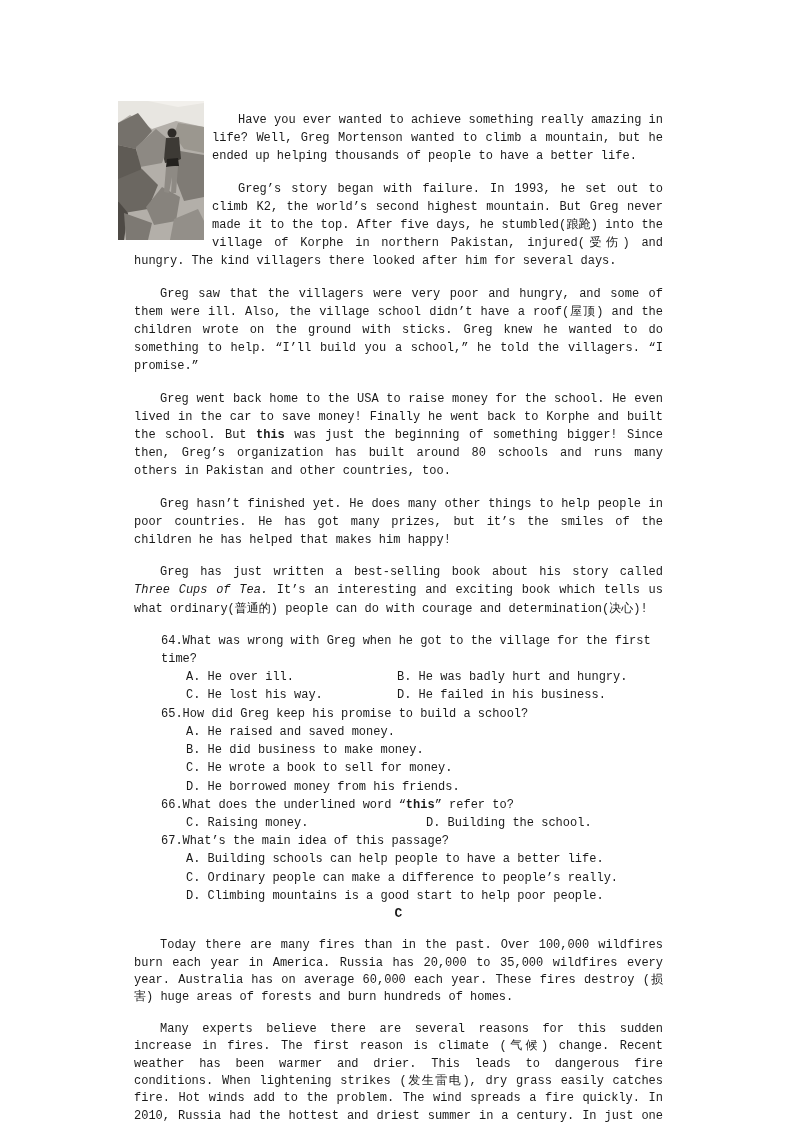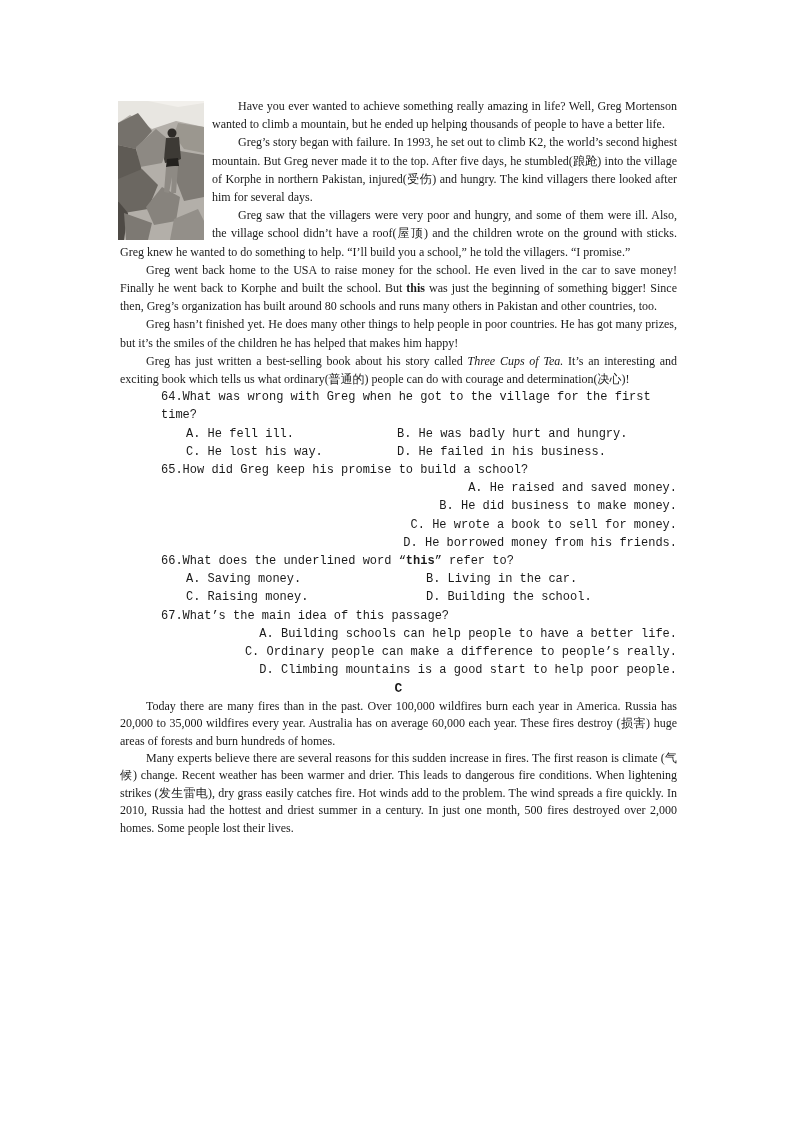--- a/index.html
+++ b/index.html
@@ -10,29 +10,29 @@
     color: #1a1a1a;
     font-family: "Liberation Mono", "DejaVu Sans Mono", monospace;
     font-size: 12px;
     overflow: hidden;
   }
   .page { position: relative; width: 794px; height: 1123px; background: #ffffff; }
   .content {
     position: absolute; left: 120px; top: 97px; width: 557px;
     line-height: 18.2px; text-align: justify;
   }
-  .content p { margin: 0; text-indent: 26px; font-family: Liberation Serif, serif; }
+  .content p { margin: 14px; text-indent: 26px; }
   .photo {
     float: left; width: 86px; height: 139px;
     margin: 4px 8px 2px -2px;
   }
   .photo svg { display: block; width: 86px; height: 139px; }
   .q-block { text-align: left; margin-left: 41px; }
   .q-text { text-align: left; }
-  .opt-line { padding-left: 25px; text-align: right; }
+  .opt-line { padding-left: 25px; text-align: left; }
   .opt-row { padding-left: 25px; text-align: left; white-space: nowrap; }
   .opt-row .c1 { display: inline-block; }
   .w211 { width: 211px; }
   .w240 { width: 240px; }
   .kw { font-weight: bold; }
   .book { font-style: italic; }
   .sec-c-head { text-align: center; font-weight: bold; font-size: 13px; line-height: 18.2px; }
   .sec-c p { line-height: 17.4px; }
 </style>
 </head>
@@ -66,40 +66,37 @@
     <p><span>Have you ever wanted to achieve something really amazing in life? Well, Greg Mortenson wanted to climb a mountain, but he ended up helping thousands of people to have a better life.</span></p>
     <p><span>Greg’s story began with failure. In 1993, he set out to climb K2, the world’s second highest mountain. But Greg never made it to the top. After five days, he stumbled(踉跄) into the village of Korphe in northern Pakistan, injured(受伤) and hungry. The kind villagers there looked after him for several days.</span></p>
     <p><span>Greg saw that the villagers were very poor and hungry, and some of them were ill. Also, the village school didn’t have a roof(屋顶) and the children wrote on the ground with sticks. Greg knew he wanted to do something to help. “I’ll build you a school,” he told the villagers. “I promise.”</span></p>
     <p><span>Greg went back home to the USA to raise money for the school. He even lived in the car to save money! Finally he went back to Korphe and built the school. But </span><b class="kw">this</b><span> was just the beginning of something bigger! Since then, Greg’s organization has built around 80 schools and runs many others in Pakistan and other countries, too.</span></p>
     <p><span>Greg hasn’t finished yet. He does many other things to help people in poor countries. He has got many prizes, but it’s the smiles of the children he has helped that makes him happy!</span></p>
     <p><span>Greg has just written a best-selling book about his story called </span><i class="book">Three Cups of Tea.</i><span> It’s an interesting and exciting book which tells us what ordinary(普通的) people can do with courage and determination(决心)!</span></p>
 
     <div class="q-block">
       <div class="q-text">64.What was wrong with Greg when he got to the village for the first time?</div>
       <div class="opt-row">
-        <span class="c1 w211">A. He fell ill.</span><span>B. He was badly hurt and hungry.</span>
+        <span class="c1 w211">A. He over ill.</span><span>B. He was badly hurt and hungry.</span>
       </div>
       <div class="opt-row">
         <span class="c1 w211">C. He lost his way.</span><span>D. He failed in his business.</span>
       </div>
     </div>
 
     <div class="q-block">
       <div class="q-text">65.How did Greg keep his promise to build a school?</div>
       <div class="opt-line">A. He raised and saved money.</div>
       <div class="opt-line">B. He did business to make money.</div>
       <div class="opt-line">C. He wrote a book to sell for money.</div>
       <div class="opt-line">D. He borrowed money from his friends.</div>
     </div>
 
     <div class="q-block">
       <div class="q-text"><span>66.What does the underlined word “</span><b class="kw">this</b><span>” refer to?</span></div>
-      <div class="opt-row">
-        <span class="c1 w240">A. Saving money.</span><span>B. Living in the car.</span>
-      </div>
       <div class="opt-row">
         <span class="c1 w240">C. Raising money.</span><span>D. Building the school.</span>
       </div>
     </div>
 
     <div class="q-block">
       <div class="q-text">67.What’s the main idea of this passage?</div>
       <div class="opt-line">A. Building schools can help people to have a better life.</div>
       <div class="opt-line">C. Ordinary people can make a difference to people’s really.</div>
       <div class="opt-line">D. Climbing mountains is a good start to help poor people.</div>

